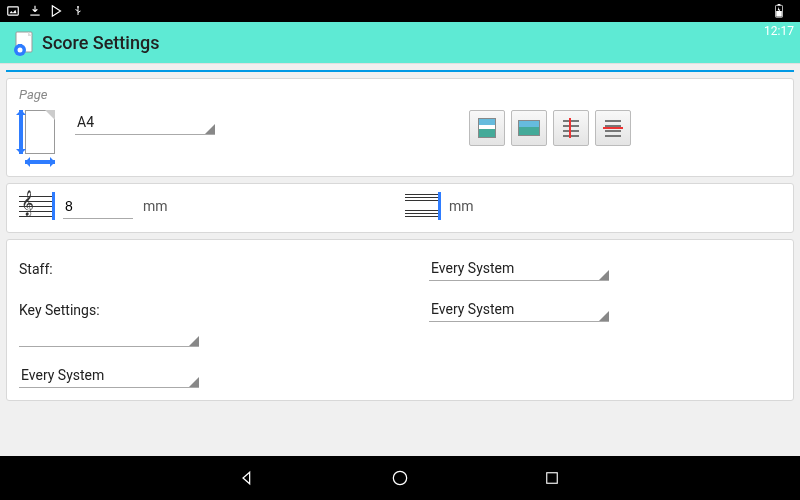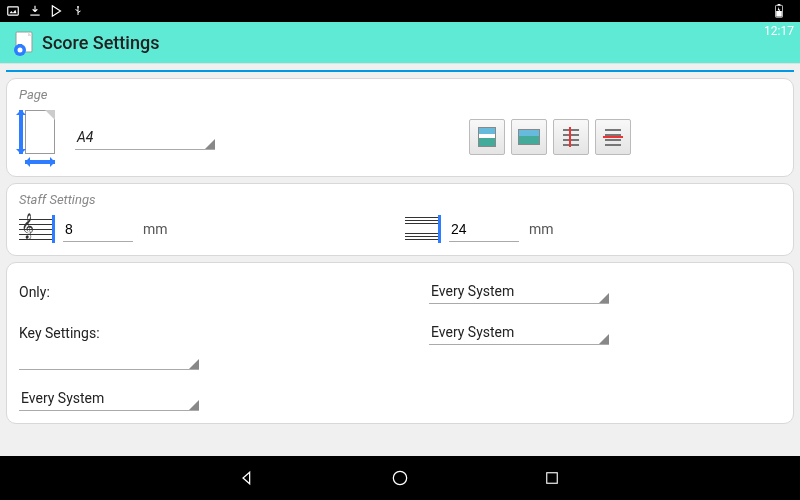--- a/index.html
+++ b/index.html
@@ -5,23 +5,23 @@
 * { box-sizing: border-box; margin: 0; padding: 0; }
 body { width: 800px; height: 500px; font-family: Roboto, Arial, sans-serif; background: #000; overflow: hidden; font-size: 14px; color: #333; }
 .status-bar { height: 22px; background: #000; color: #fff; display: flex; align-items: center; padding: 0 6px; font-size: 12px; }
 .status-left { display: flex; gap: 8px; align-items: center; }
 .status-right { margin-left: auto; display: flex; gap: 6px; align-items: center; flex-direction: column; }
 .app-bar { height: 42px; background: #5eead4; display: flex; align-items: center; padding: 0 12px; border-bottom: 1px solid #e0e0e0; }
 .app-icon { width: 26px; height: 26px; margin-right: 4px; position: relative; }
 .app-title { font-size: 18px; font-weight: 500; color: #222; }
 .content { background: #f0f0f0; height: 392px; padding: 6px 6px 0 6px; overflow: hidden; }
 .divider-accent { height: 2px; background: #0099e5; margin-bottom: 6px; }
-.panel { background: #fff; border: 1px solid #d8d8d8; border-radius: 10px; padding: 8px 12px 12px 12px; margin-bottom: 6px; }
+.panel { background: #fff; border: 1px solid #d8d8d8; border-radius: 3px; padding: 8px 12px 12px 12px; margin-bottom: 6px; }
 .panel-title { font-size: 13px; color: #888; font-style: italic; margin-bottom: 8px; }
-.page-row { display: flex; align-items: center; font-style: italic; }
+.page-row { display: flex; align-items: flex-start; }
 .page-icon { width: 44px; height: 54px; position: relative; margin-right: 12px; }
 .page-icon .sheet { position: absolute; left: 6px; top: 0; width: 30px; height: 44px; background: #fff; border: 1px solid #999; }
 .page-icon .fold { position: absolute; left: 26px; top: 0; width: 0; height: 0; border-left: 10px solid transparent; border-top: 10px solid #ccc; }
 .page-icon .arrow-v { position: absolute; left: 0; top: 0; width: 4px; height: 44px; background: #2e7cff; }
 .page-icon .arrow-v:before, .page-icon .arrow-v:after { content: ''; position: absolute; left: -3px; border: 5px solid transparent; }
 .page-icon .arrow-v:before { top: -5px; border-bottom-color: #2e7cff; }
 .page-icon .arrow-v:after { bottom: -5px; border-top-color: #2e7cff; }
 .page-icon .arrow-h { position: absolute; bottom: 0; left: 6px; height: 4px; width: 30px; background: #2e7cff; }
 .page-icon .arrow-h:before, .page-icon .arrow-h:after { content: ''; position: absolute; top: -3px; border: 5px solid transparent; }
 .page-icon .arrow-h:before { left: -5px; border-right-color: #2e7cff; }
@@ -156,21 +156,20 @@
               <div class="ln" style="top:12px"></div>
               <div class="ln" style="top:17px"></div>
               <div class="arr" style="left:0;top:9px;width:20px;height:2px"></div>
             </div>
           </div>
       </div>
     </div>
   </div>
 
   <div class="panel">
-    <div class="panel-title">Staff Settings</div>
     <div class="staff-row">
       <div class="staff-col">
         <div class="staff-icon">
           <div class="line" style="top:4px"></div>
             <div class="line" style="top:9px"></div>
             <div class="line" style="top:14px"></div>
             <div class="line" style="top:19px"></div>
             <div class="line" style="top:24px"></div>
           <div class="clef">𝄞</div>
             <div class="varr"></div>
@@ -181,29 +180,28 @@
       <div class="staff-col">
         <div class="staff-icon">
           <div class="line" style="top:2px"></div>
             <div class="line" style="top:5px"></div>
             <div class="line" style="top:8px"></div>
           <div class="line" style="top:18px"></div>
             <div class="line" style="top:21px"></div>
             <div class="line" style="top:24px"></div>
           <div class="varr"></div>
         </div>
-        <input class="input-underline" value="24" style="">
         <span class="unit">mm</span>
       </div>
     </div>
   </div>
 
   <div class="panel" style="padding-bottom:4px">
     <div class="rep-row">
-      <div class="rep-label">Only:</div>
+      <div class="rep-label">Staff:</div>
       <div class="dropdown rep-drop"><span>Every System</span><span class="caret"></span></div>
     </div>
     <div class="rep-row">
       <div class="rep-label">Key Settings:</div>
       <div class="dropdown rep-drop"><span>Every System</span><span class="caret"></span></div>
     </div>
     <div class="rep-row">
       <div class="dropdown rep-drop"><span class="caret"></span></div>
     </div>
     <div class="rep-row">

